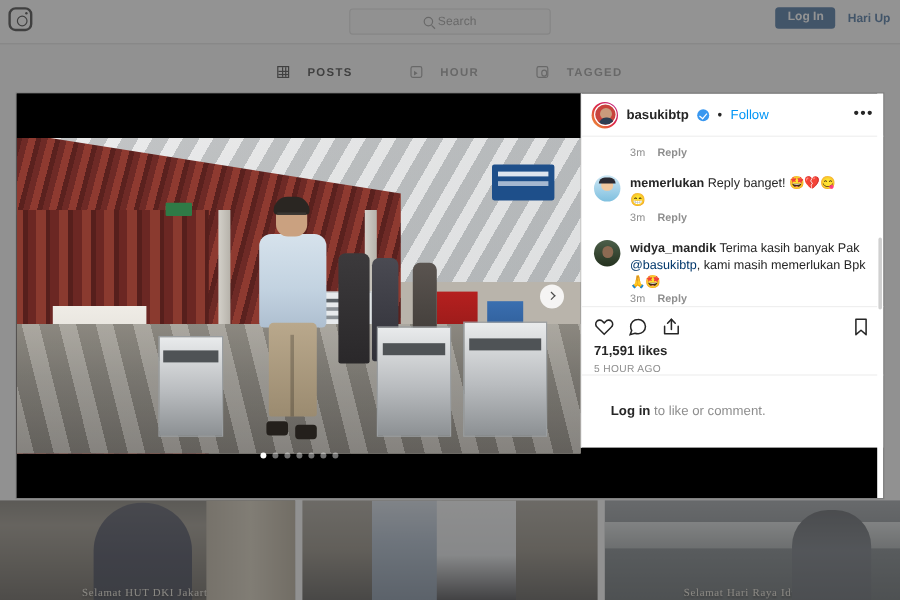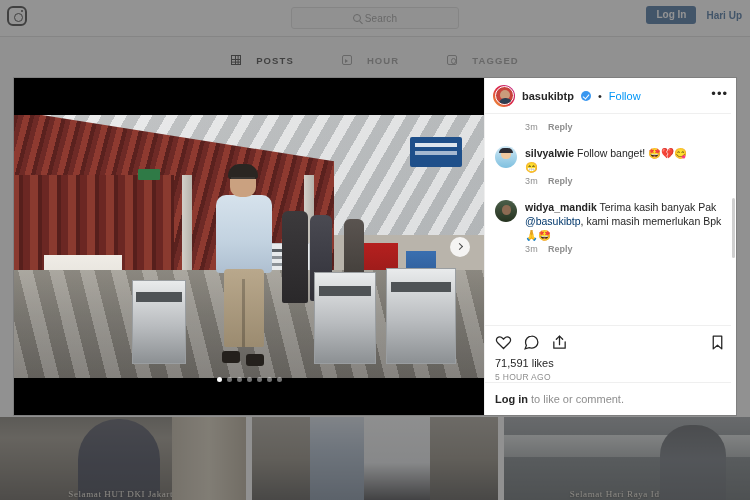--- a/index.html
+++ b/index.html
@@ -277,21 +277,21 @@
   
   .dots {
     position: absolute; left: 0; bottom: 33px; width: 470px;
     display: flex; justify-content: center; gap: 5px;
   }
   .dot { width: 5px; height: 5px; border-radius: 50%; background: rgba(255,255,255,.45); }
   .dot.on { background: #ffffff; }
 
   
   .side {
-    position: relative; width: 252px; height: 337px; background: #fff;
+    position: relative; width: 252px; height: 295px; background: #fff;
     display: flex; flex-direction: column; border-left: 1px solid #efefef;
   }
   .side-head {
     height: 36px; display: flex; align-items: center; padding: 0 8px;
     border-bottom: 1px solid #efefef; gap: 7px; flex: none;
   }
   .ava-ring {
     width: 22px; height: 22px; border-radius: 50%; flex: none;
     background: linear-gradient(45deg,#f09433,#e6683c,#dc2743,#cc2366,#bc1888);
     display: flex; align-items: center; justify-content: center;
@@ -348,25 +348,25 @@
   .cmt-body .mention { color: #00376b; }
   .emo { font-size: 10.5px; }
 
   .action-bar {
     border-top: 1px solid #efefef; padding: 8px 10px 0 10px; flex: none;
   }
   .acts { display: flex; align-items: center; gap: 11px; }
   .ic { width: 17px; height: 17px; position: relative; }
   .ic-heart svg, .ic-comment svg, .ic-share svg, .ic-save svg { display: block; }
   .ic-save { margin-left: auto; }
-  .likes { font-size: 11px; font-weight: normal; color: #262626; margin-top: 6px; }
+  .likes { font-size: 11px; font-weight: bold; color: #262626; margin-top: 6px; }
   .ago { font-size: 8.5px; color: #8e8e8e; letter-spacing: .3px; margin-top: 3px; }
 
   .loginbar {
-    border-top: 1px solid #efefef; padding: 10px; font-size: 11px; color: #8e8e8e; flex: none;
+    border-top: 1px solid #efefef; padding: 24px; font-size: 11px; color: #8e8e8e; flex: none;
   }
   .loginbar .lnk { color: #262626; font-weight: bold; }
 
   
   .scroll-track {
     position: absolute; right: 0; top: 0; width: 5px; height: 337px; background: #fff;
   }
   .scroll-thumb {
     position: absolute; right: 1px; top: 120px; width: 3px; height: 60px;
     background: #d0d0d0; border-radius: 2px;
@@ -488,21 +488,21 @@
       <div class="feed">
 
         <div class="meta-row">
           <span class="tm">3m</span>
           <span class="rp">Reply</span>
         </div>
 
         <div class="cmt">
           <div class="cmt-ava ava-silv"></div>
           <div class="cmt-body">
-            <span class="un">silvyalwie</span><span> Follow banget! </span><span class="emo">🤩💔😋</span><br><span class="emo">😁</span>
+            <span class="un">memerlukan</span><span> Reply banget! </span><span class="emo">🤩💔😋</span><br><span class="emo">😁</span>
           </div>
         </div>
         <div class="meta-row">
           <span class="tm">3m</span>
           <span class="rp">Reply</span>
         </div>
 
         <div class="cmt">
           <div class="cmt-ava ava-widya"></div>
           <div class="cmt-body">

